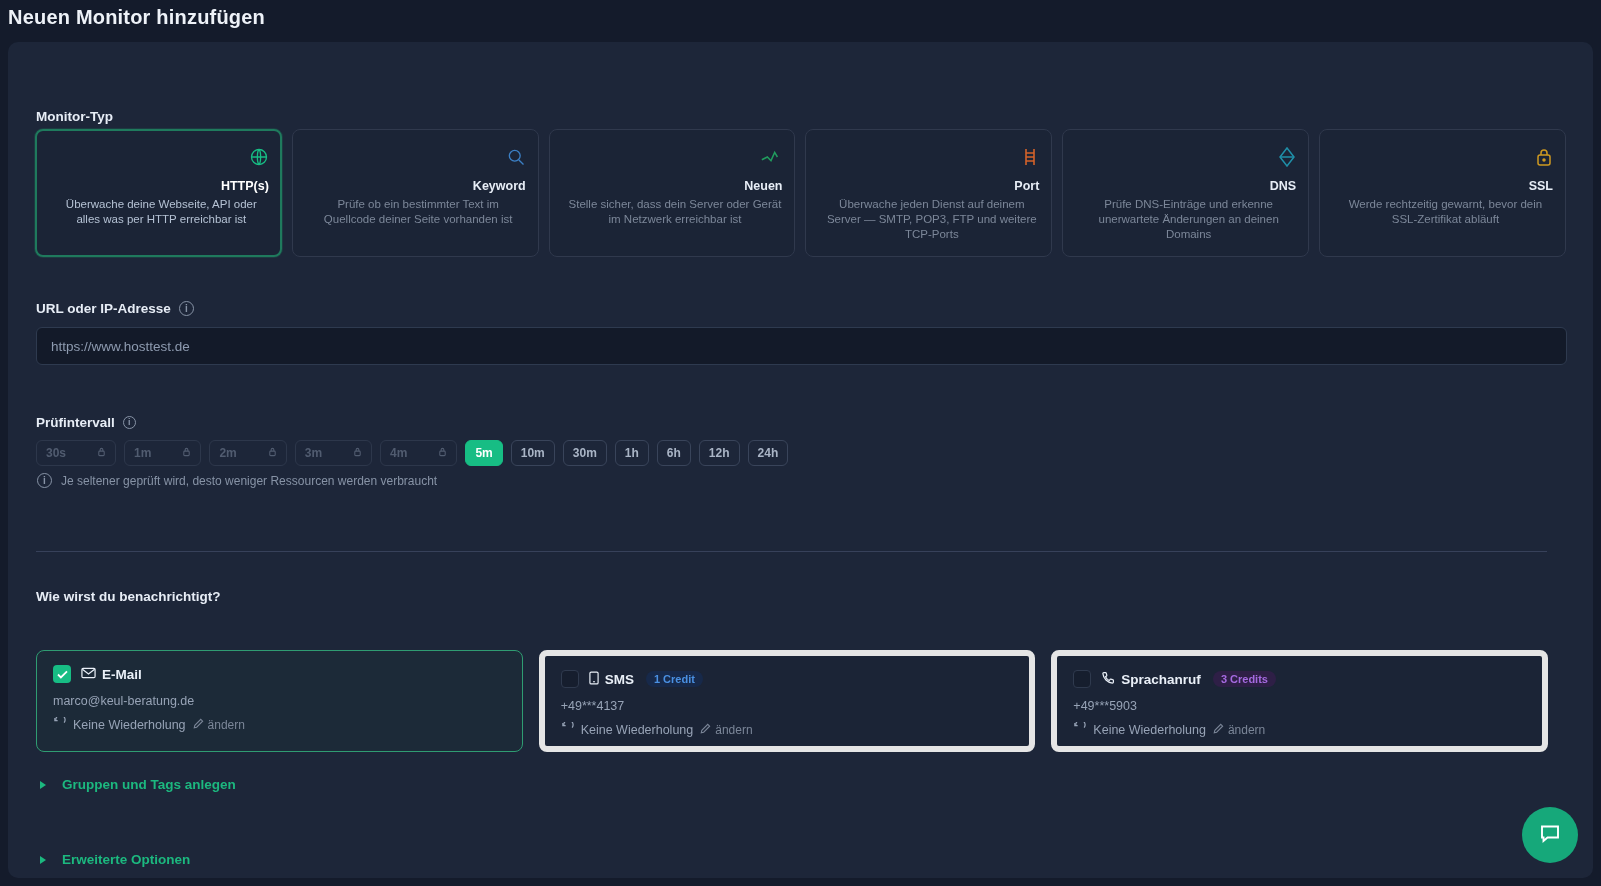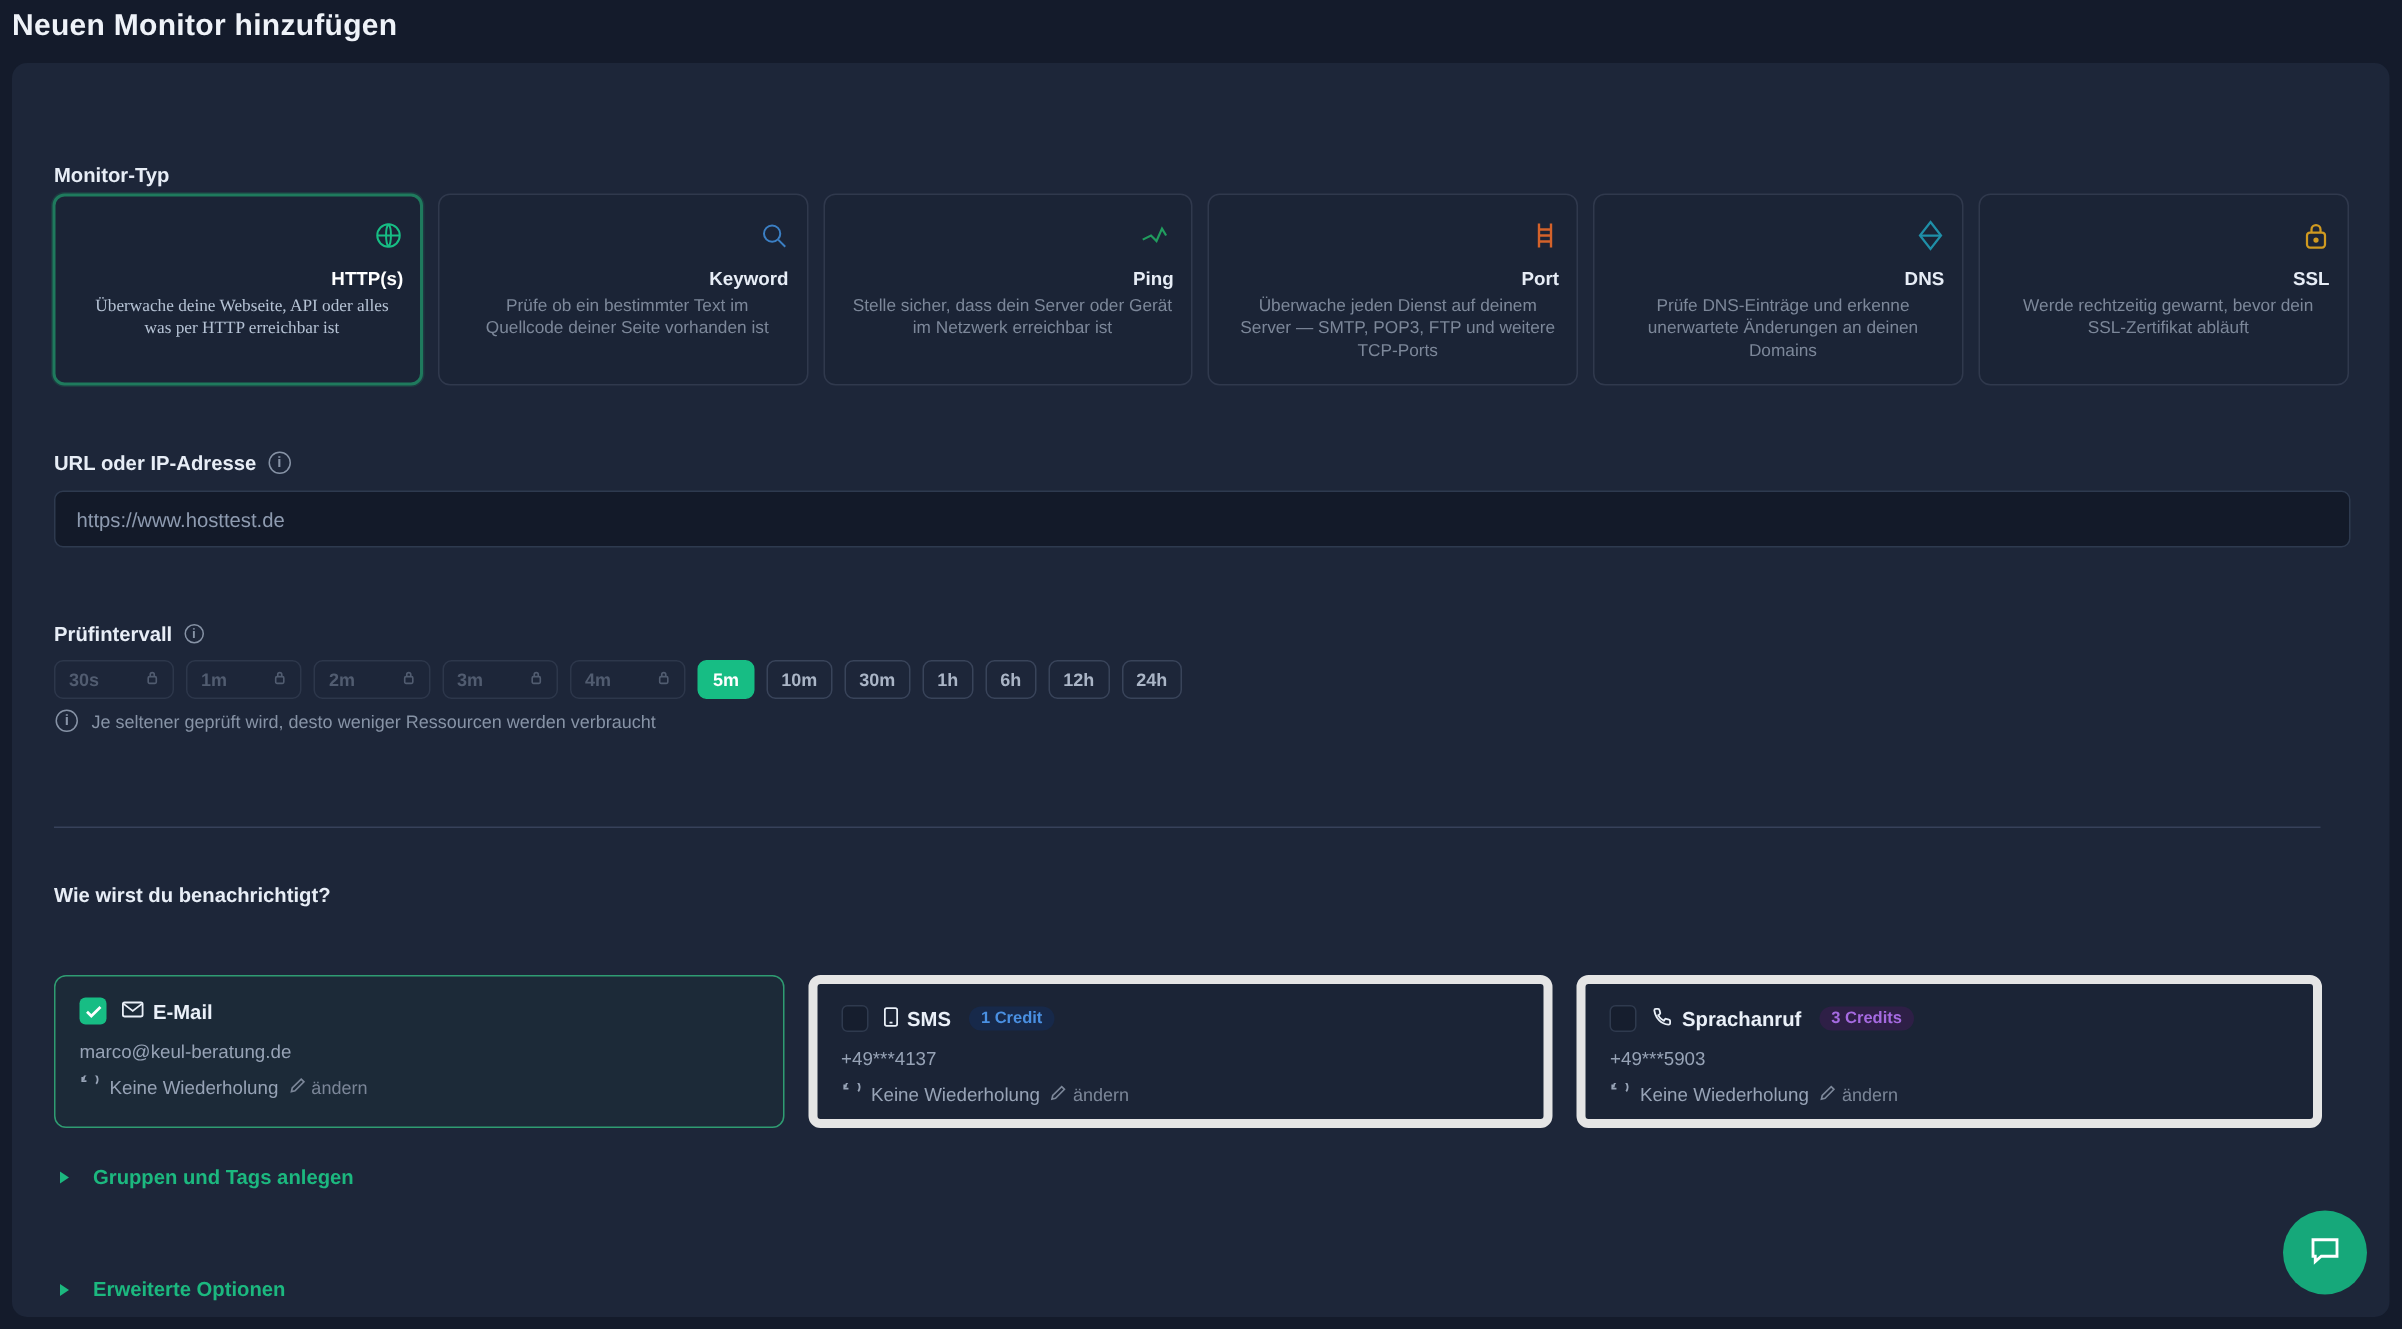--- a/index.html
+++ b/index.html
@@ -52,21 +52,21 @@
     padding: 13px 11px 11px;
     box-shadow: 0 0 0 1px rgba(31,122,93,.25);
   }
   .type-icon { height: 26px; display: flex; align-items: center; justify-content: center; margin-bottom: 9px; }
   .type-name { font-size: 12.5px; font-weight: bold; color: #e7edf6; margin-bottom: 4px; }
   .type-card.selected .type-name { color: #ffffff; }
   .type-desc {
     font-size: 11.5px; line-height: 15px; color: #7c8799;
     text-align: center; max-width: 215px;
   }
-  .type-card.selected .type-desc { color: #b5c2d4; font-family: Liberation Serif, serif; }
+  .type-card.selected .type-desc { color: #b5c2d4; }
 
   
   .url-label { position: absolute; left: 28px; top: 259px; }
   .url-input {
     position: absolute; left: 28px; top: 285px;
     width: 1531px; height: 38px;
     background: #131a29;
     border: 1px solid #2d real; 
   }
   .url-input {
@@ -235,21 +235,21 @@
         <span class="type-name">Keyword</span>
         <span class="type-desc">Prüfe ob ein bestimmter Text im Quellcode deiner Seite vorhanden ist</span>
       </div>
 
       <div class="type-card">
         <span class="type-icon">
           <svg width="22" height="18" viewBox="0 0 24 18" fill="none" stroke="#219c5e" stroke-width="1.6">
             <path d="M2 12 L8 9 L12 13 L16 4 L19 9"></path>
           </svg>
         </span>
-        <span class="type-name">Ping</span>
+        <span class="type-name">Neuen</span>
         <span class="type-desc">Stelle sicher, dass dein Server oder Gerät im Netzwerk erreichbar ist</span>
       </div>
 
       <div class="type-card">
         <span class="type-icon">
           <svg width="18" height="20" viewBox="0 0 18 20" fill="none" stroke="#d4622a" stroke-width="1.6">
             <path d="M5 2v16M13 2v16M5 6h8M5 10h8M5 14h8"></path>
           </svg>
         </span>
         <span class="type-name">Port</span>

